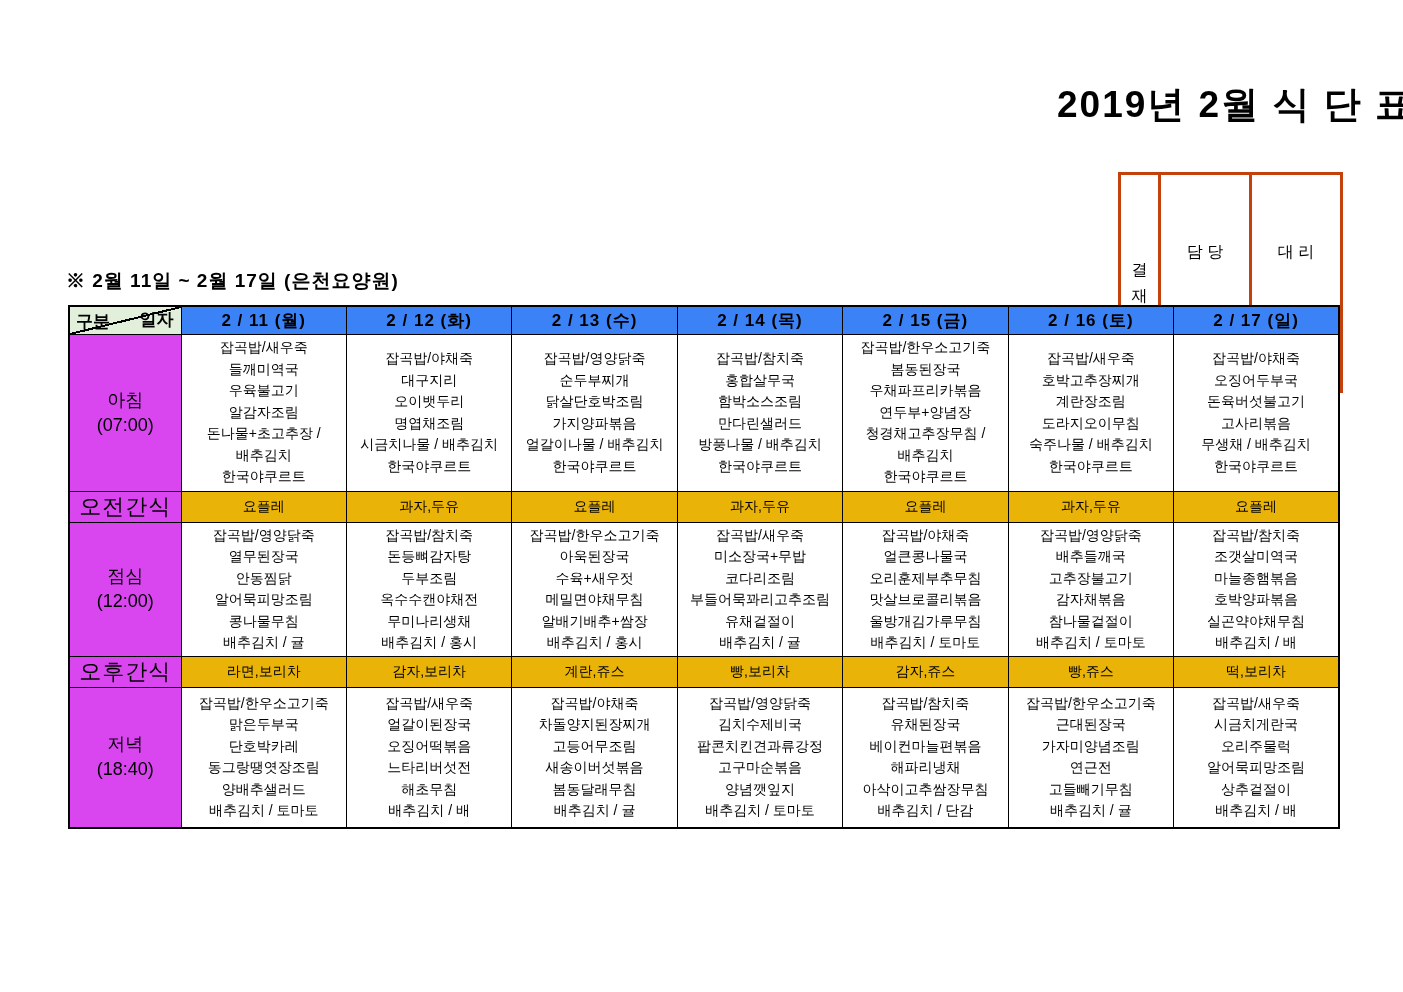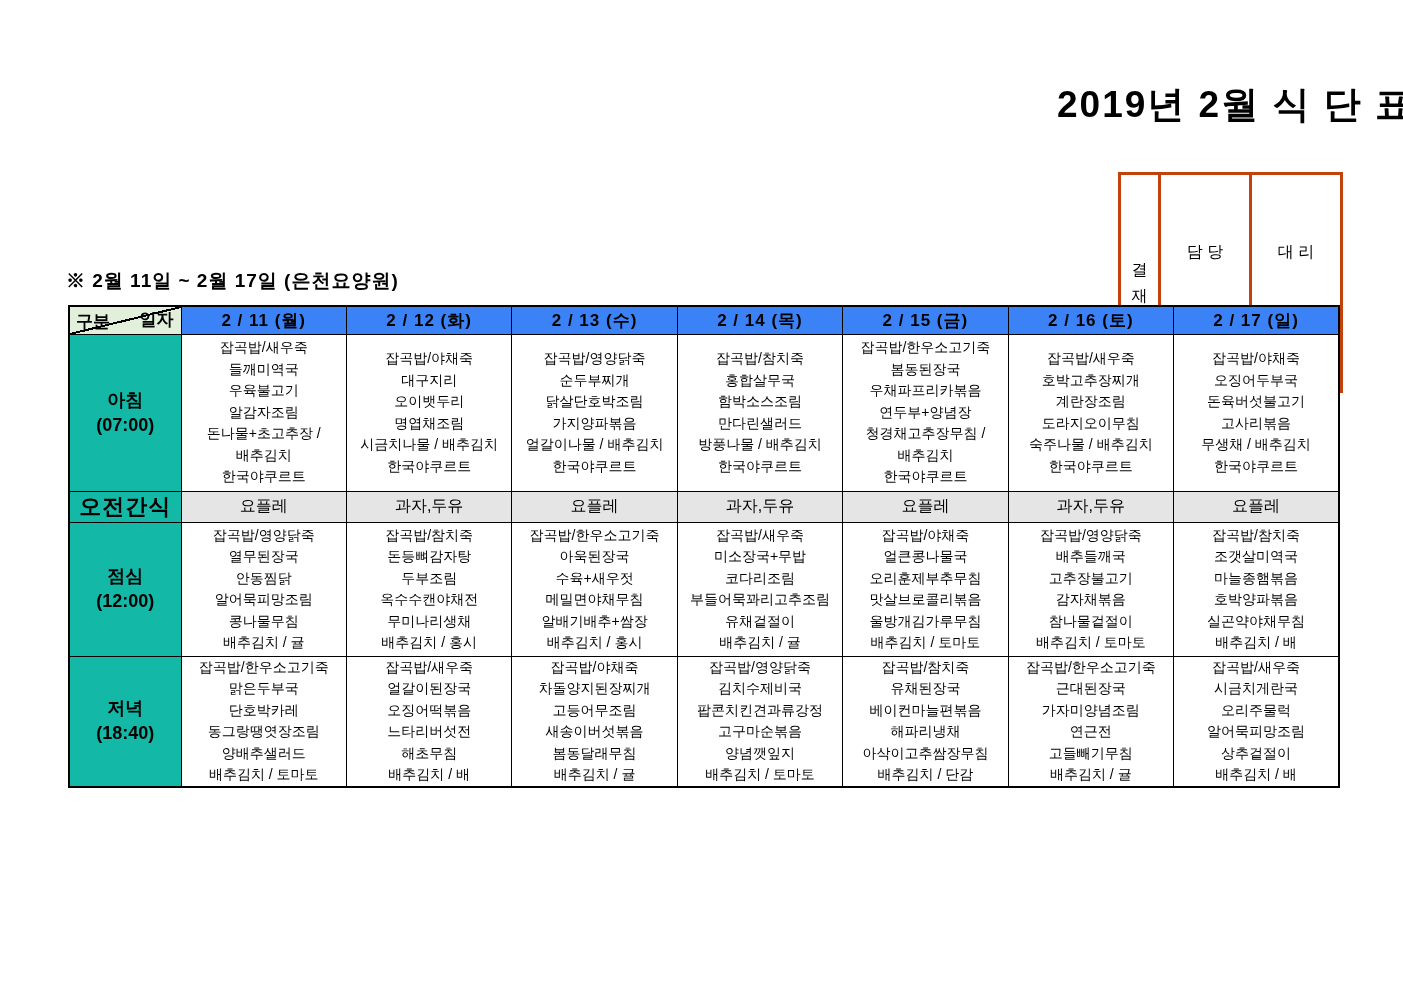--- a/index.html
+++ b/index.html
@@ -63,28 +63,28 @@
     background-color: #e2efda;
     background-image: linear-gradient(to bottom right,
       transparent calc(50% - 1px), #000 calc(50% - 1px),
       #000 calc(50% + 1px), transparent calc(50% + 1px));
   }
   .corner-top  { position: absolute; top: 1px; right: 7px; font-size: 17px; font-weight: bold; }
   .corner-bot  { position: absolute; bottom: 1px; left: 6px; font-size: 17px; font-weight: bold; }
 
   th.day { font-size: 17px; font-weight: bold; background: #3b82f6; letter-spacing: 1px; }
 
-  th.rowlabel { background: #14b8a6; font-weight: bold; }
+  th.rowlabel { background: #d946ef; font-weight: normal; }
   th.rowlabel .lab  { font-size: 18px; line-height: 25px; }
   th.rowlabel .time { font-size: 18px; line-height: 25px; }
   th.rowlabel.snack { font-size: 22px; letter-spacing: 1px; }
 
   td.meal { background: #fff; }
   td.meal .line { font-size: 14px; line-height: 21.5px; white-space: nowrap; }
-  td.snackcell { background: #e5e5e5; font-size: 16px; }
+  td.snackcell { background: #eab308; font-size: 14px; }
 
   
   .notes { position: absolute; top: 820px; left: 64px; }
   .note { font-size: 18px; font-weight: bold; line-height: 28px; letter-spacing: 0.5px; }
 </style>
 </head>
 <body>
 
 <div class="page">
 
@@ -263,20 +263,30 @@
           <td class="meal">
             <div class="line">잡곡밥/참치죽</div>
             <div class="line">조갯살미역국</div>
             <div class="line">마늘종햄볶음</div>
             <div class="line">호박양파볶음</div>
             <div class="line">실곤약야채무침</div>
             <div class="line">배추김치 / 배</div>
           </td>
         </tr>
         <tr>
+          <th class="rowlabel snack">오후간식</th>
+          <td class="snackcell">라면,보리차</td>
+          <td class="snackcell">감자,보리차</td>
+          <td class="snackcell">계란,쥬스</td>
+          <td class="snackcell">빵,보리차</td>
+          <td class="snackcell">감자,쥬스</td>
+          <td class="snackcell">빵,쥬스</td>
+          <td class="snackcell">떡,보리차</td>
+        </tr>
+        <tr>
           <th class="rowlabel">
             <div class="lab">저녁</div>
             <div class="time">(18:40)</div>
           </th>
           <td class="meal">
             <div class="line">잡곡밥/한우소고기죽</div>
             <div class="line">맑은두부국</div>
             <div class="line">단호박카레</div>
             <div class="line">동그랑땡엿장조림</div>
             <div class="line">양배추샐러드</div>

